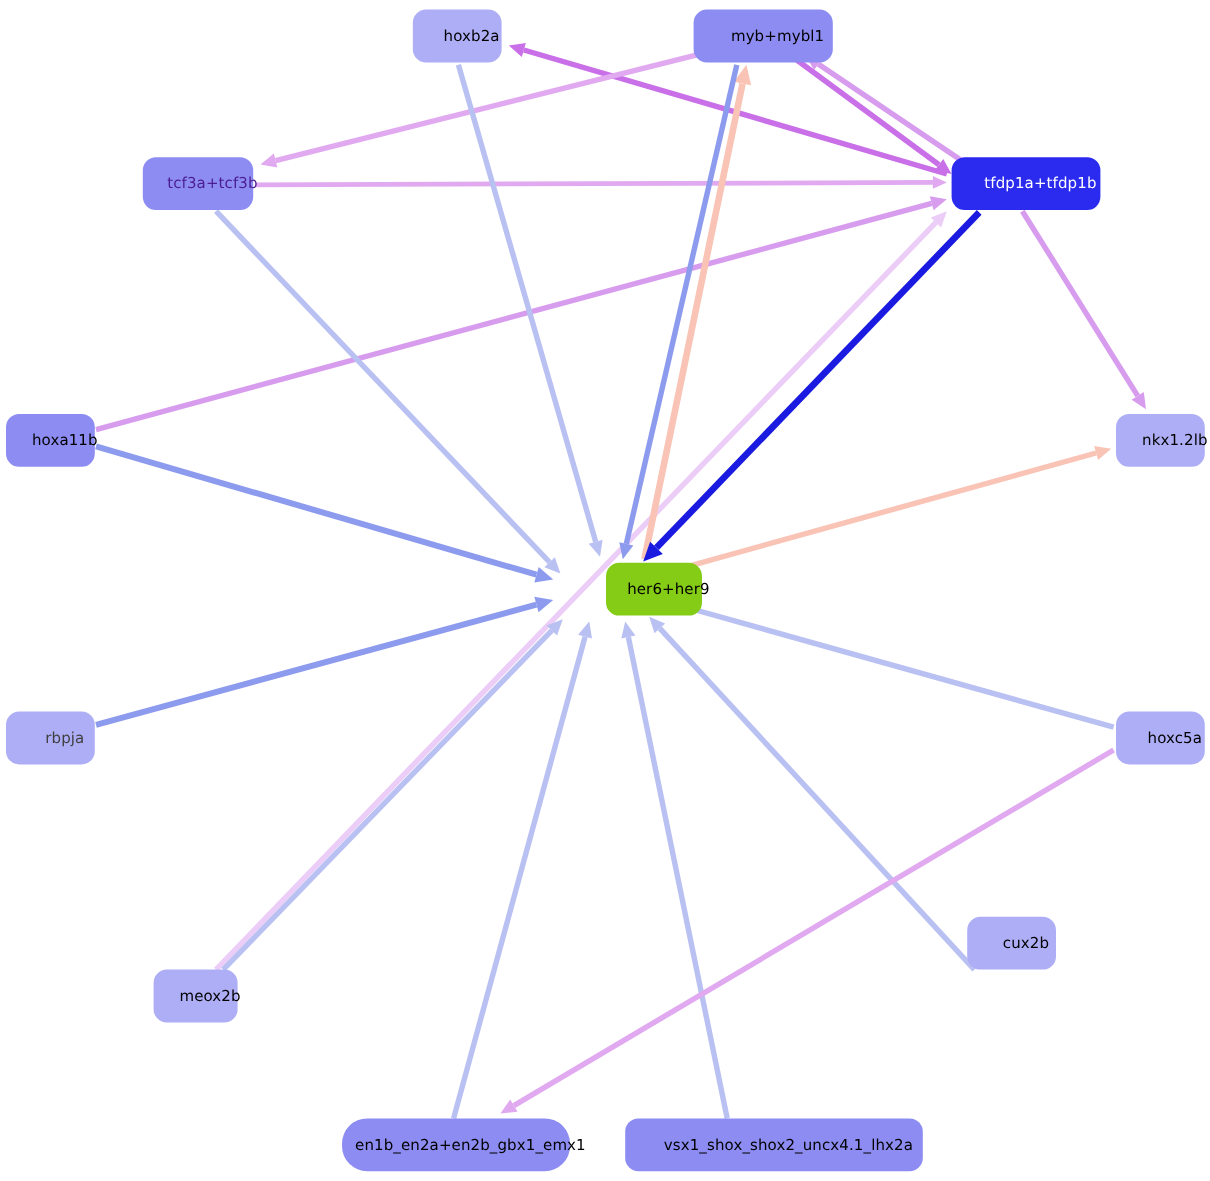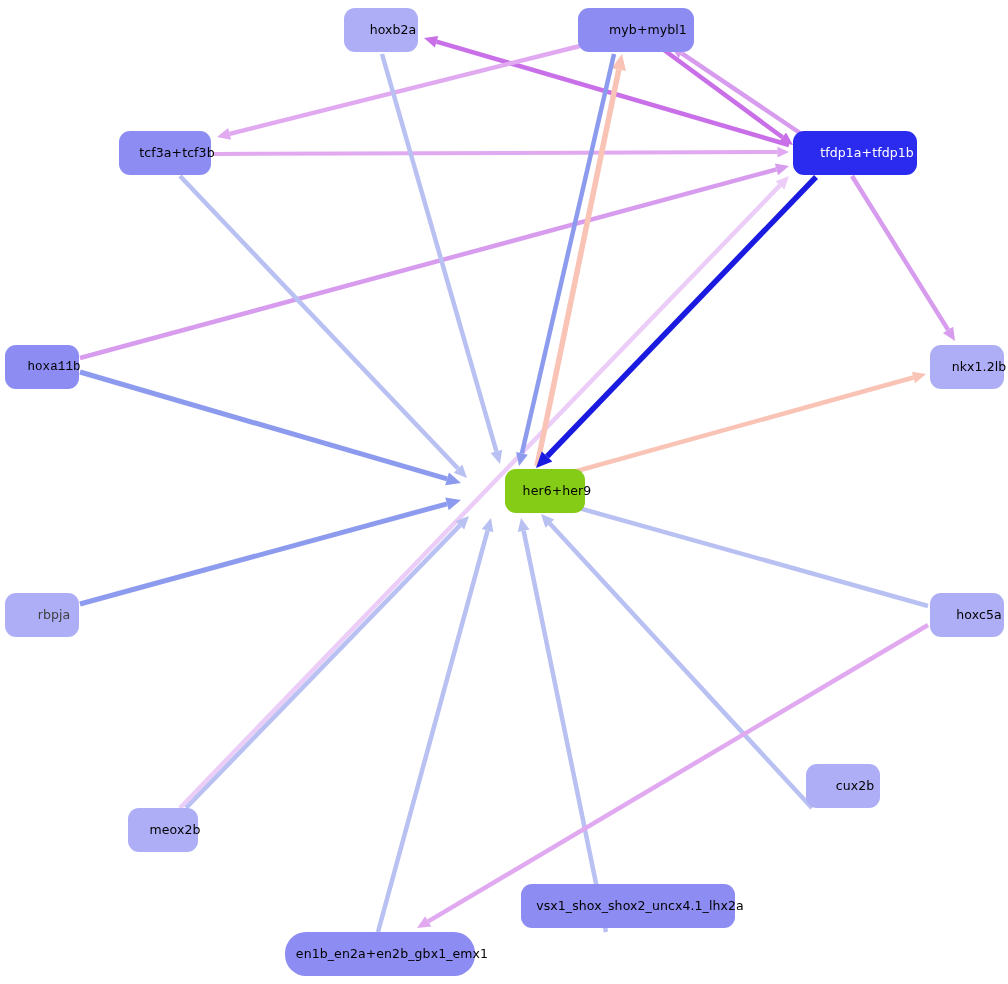--- a/index.html
+++ b/index.html
@@ -142,24 +142,24 @@
   <div id="node-layer">
       <div class="node" style="left: 344px; top: 8px; width: 74px; height: 44px; background: rgb(174, 174, 247); color: rgb(0, 0, 0);">
         <span class="node-label">hoxb2a</span>
       </div>
       <div class="node" style="left: 578px; top: 8px; width: 116px; height: 44px; background: rgb(140, 140, 242); color: rgb(0, 0, 0);">
         <span class="node-label">myb+mybl1</span>
       </div>
       <div class="node" style="left: 793px; top: 131px; width: 124px; height: 44px; background: rgb(43, 43, 240); color: rgb(255, 255, 255);">
         <span class="node-label">tfdp1a+tfdp1b</span>
       </div>
-      <div class="node" style="left: 119px; top: 131px; width: 92px; height: 44px; background: rgb(140, 140, 242); color: #000000;">
+      <div class="node" style="left: 119px; top: 131px; width: 92px; height: 44px; background: rgb(140, 140, 242); color: #4c1d95;">
         <span class="node-label">tcf3a+tcf3b</span>
       </div>
-      <div class="node" style="left: 5px; top: 345px; width: 74px; height: 44px; background: rgb(140, 140, 242); color: rgb(0, 0, 0); font-family: Liberation Mono, monospace;">
+      <div class="node" style="left: 5px; top: 345px; width: 74px; height: 44px; background: rgb(140, 140, 242); color: rgb(0, 0, 0);">
         <span class="node-label">hoxa11b</span>
       </div>
       <div class="node" style="left: 930px; top: 345px; width: 74px; height: 44px; background: rgb(174, 174, 247); color: rgb(0, 0, 0);">
         <span class="node-label">nkx1.2lb</span>
       </div>
       <div class="node" style="left: 465px; top: 469px; width: 80px; height: 44px; background: #84cc16; color: rgb(0, 0, 0); margin-left: 40px;">
         <span class="node-label">her6+her9</span>
       </div>
       <div class="node" style="left: 5px; top: 593px; width: 74px; height: 44px; background: rgb(174, 174, 247); color: #404040;">
         <span class="node-label">rbpja</span>
@@ -169,18 +169,18 @@
       </div>
       <div class="node" style="left: 128px; top: 808px; width: 70px; height: 44px; background: rgb(174, 174, 247); color: rgb(0, 0, 0);">
         <span class="node-label">meox2b</span>
       </div>
       <div class="node" style="left: 806px; top: 764px; width: 74px; height: 44px; background: rgb(174, 174, 247); color: #000000;">
         <span class="node-label">cux2b</span>
       </div>
       <div class="node" style="left: 285px; top: 932px; width: 190px; height: 44px; background: rgb(140, 140, 242); color: rgb(0, 0, 0); border-radius: 21px;">
         <span class="node-label">en1b_en2a+en2b_gbx1_emx1</span>
       </div>
-      <div class="node" style="left: 521px; top: 884px; width: 214px; height: 44px; background: rgb(140, 140, 242); color: rgb(0, 0, 0);">
+      <div class="node" style="left: 521px; top: 932px; width: 248px; height: 44px; background: rgb(140, 140, 242); color: rgb(0, 0, 0);">
         <span class="node-label">vsx1_shox_shox2_uncx4.1_lhx2a</span>
       </div>
     </div>
 
 </div>
 
 </body></html>

